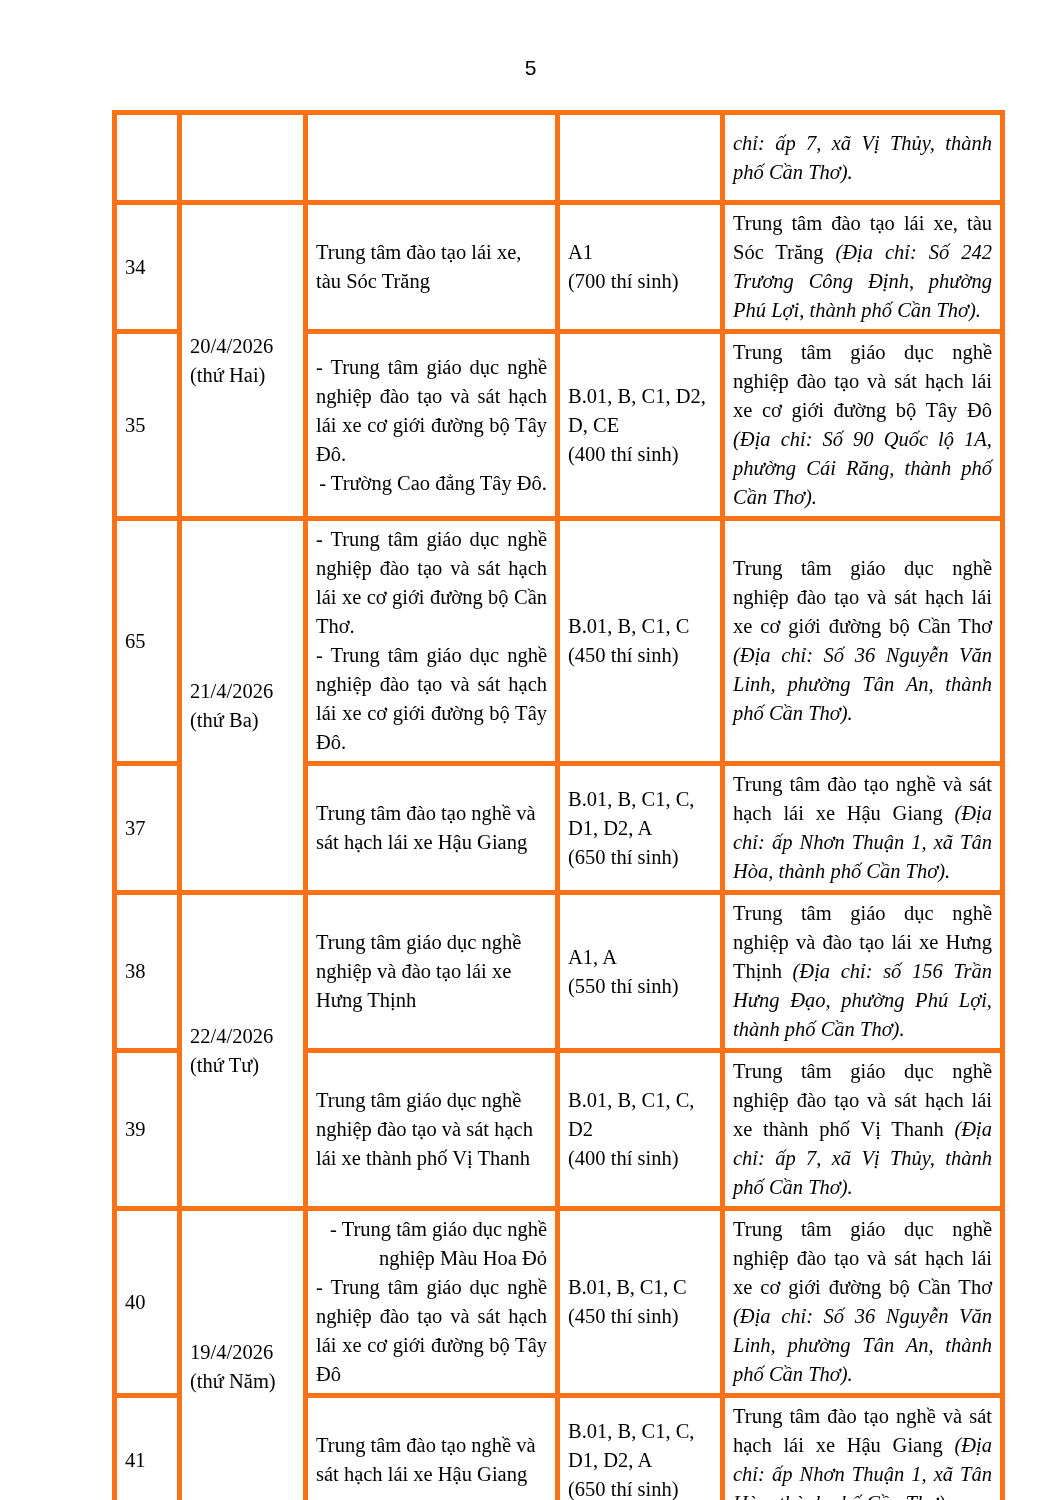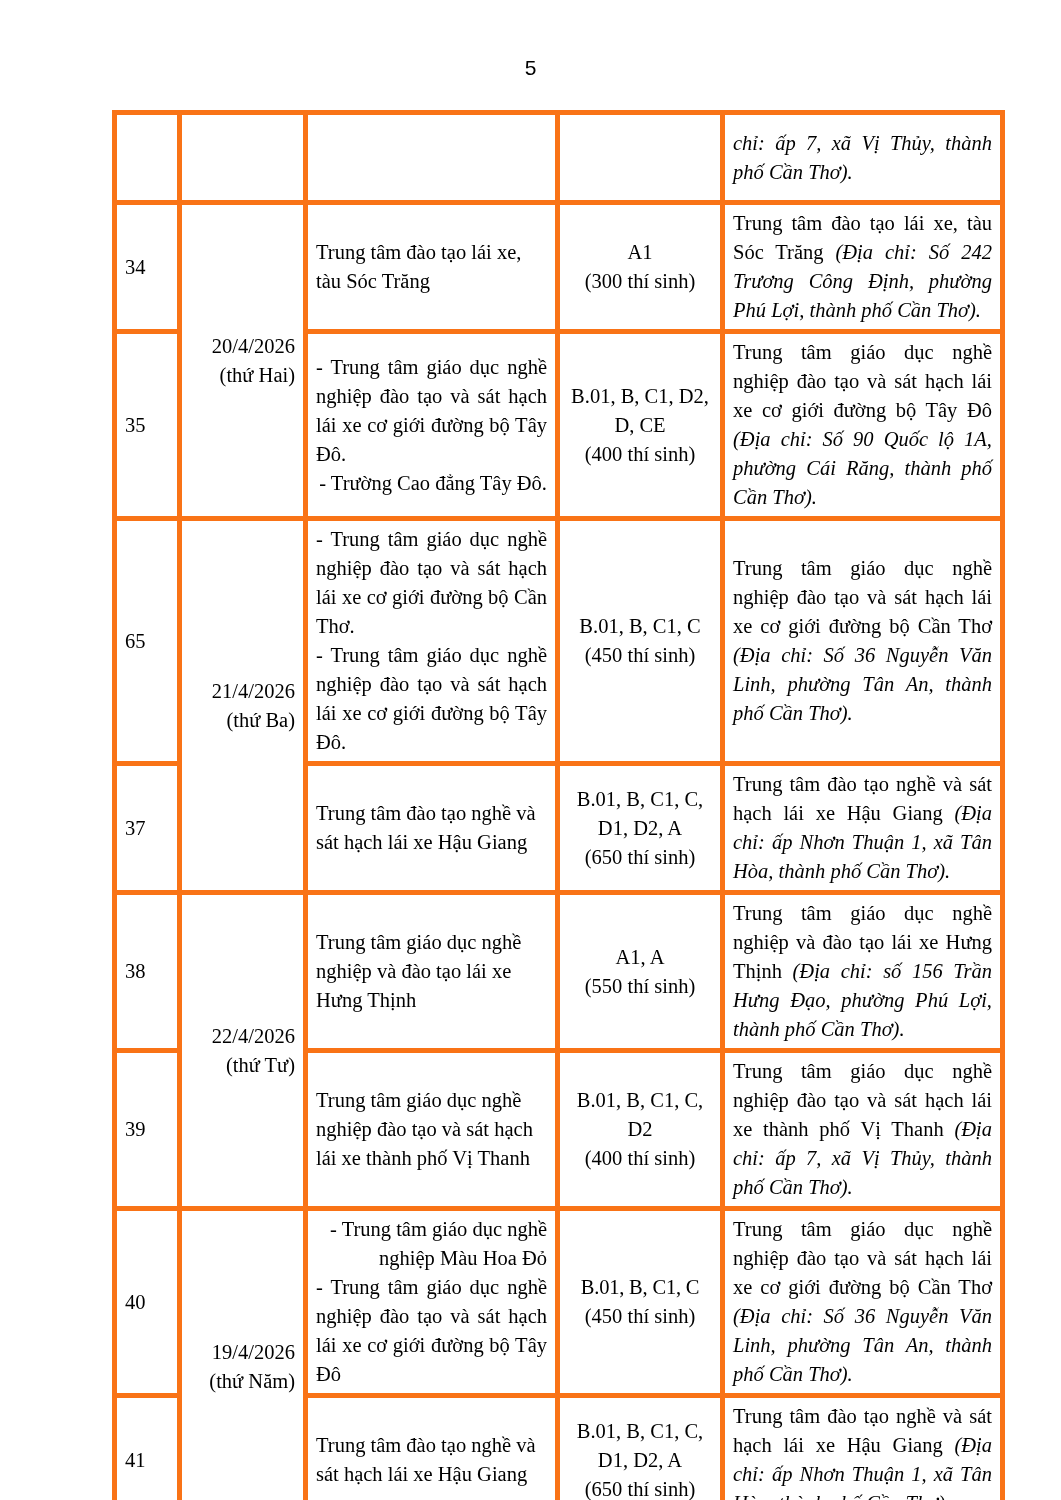--- a/index.html
+++ b/index.html
@@ -47,23 +47,23 @@
     padding: 4px 8px;
     box-sizing: border-box;
   }
   col.c-stt   { width: 65px; }
   col.c-date  { width: 126px; }
   col.c-unit  { width: 252px; }
   col.c-cat   { width: 165px; }
   col.c-site  { width: 280px; }
 
   td.stt   { text-align: left; }
-  td.date  { text-align: right; margin-top: 44px; }
+  td.date  { text-align: left; margin-top: 44px; }
   td.unit  { text-align: justify; text-justify: inter-word; hyphens: none; }
-  td.cat   { text-align: center; }
+  td.cat   { }
   td.site  { text-align: justify; text-justify: inter-word; }
 
   td.unit p, td.site p, td.cat p {
     margin: 0;
   }
   td.unit p + p { margin-top: 0px; }
   .addr { font-style: italic; }
   .count { white-space: nowrap; }
   .tight { letter-spacing: -0.2px; }
   .dateline { display: block; }
@@ -99,21 +99,21 @@
         <td class="stt">34</td>
         <td class="date" rowspan="2">
           <span class="dateline">20/4/2026</span>
           <span class="dateline">(thứ Hai)</span>
         </td>
         <td class="unit" style="text-align:left;">
           <p>Trung tâm đào tạo lái xe, tàu Sóc Trăng</p>
         </td>
         <td class="cat">
           <p>A1</p>
-          <p class="count">(300 thí sinh)</p>
+          <p class="count">(700 thí sinh)</p>
         </td>
         <td class="site">
           <span>Trung tâm đào tạo lái xe, tàu Sóc Trăng </span><span class="addr">(Địa chỉ: Số 242 Trương Công Định, phường Phú Lợi, thành phố Cần Thơ).</span>
         </td>
       </tr>
 
       <tr style="height:153px;">
         <td class="stt">35</td>
         <td class="unit">
           <p>- Trung tâm giáo dục nghề nghiệp đào tạo và sát hạch lái xe cơ giới đường bộ Tây Đô.</p>

